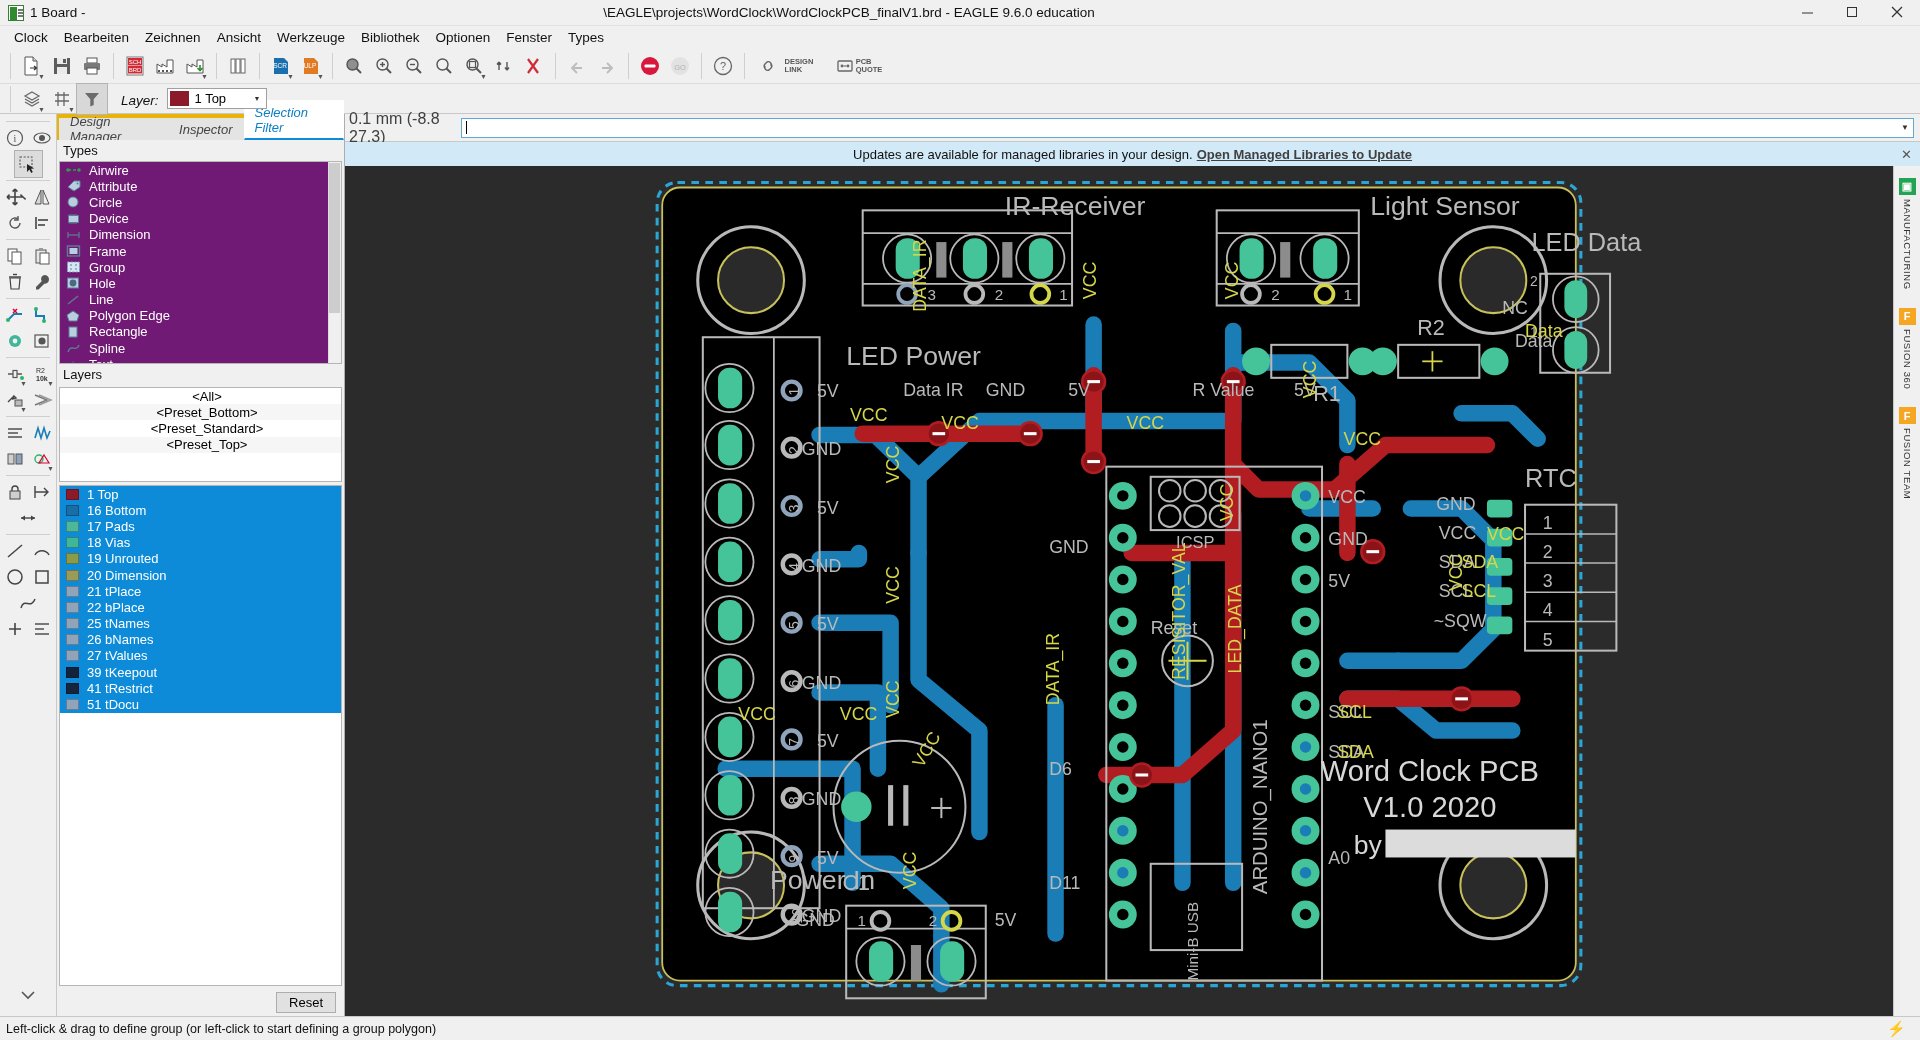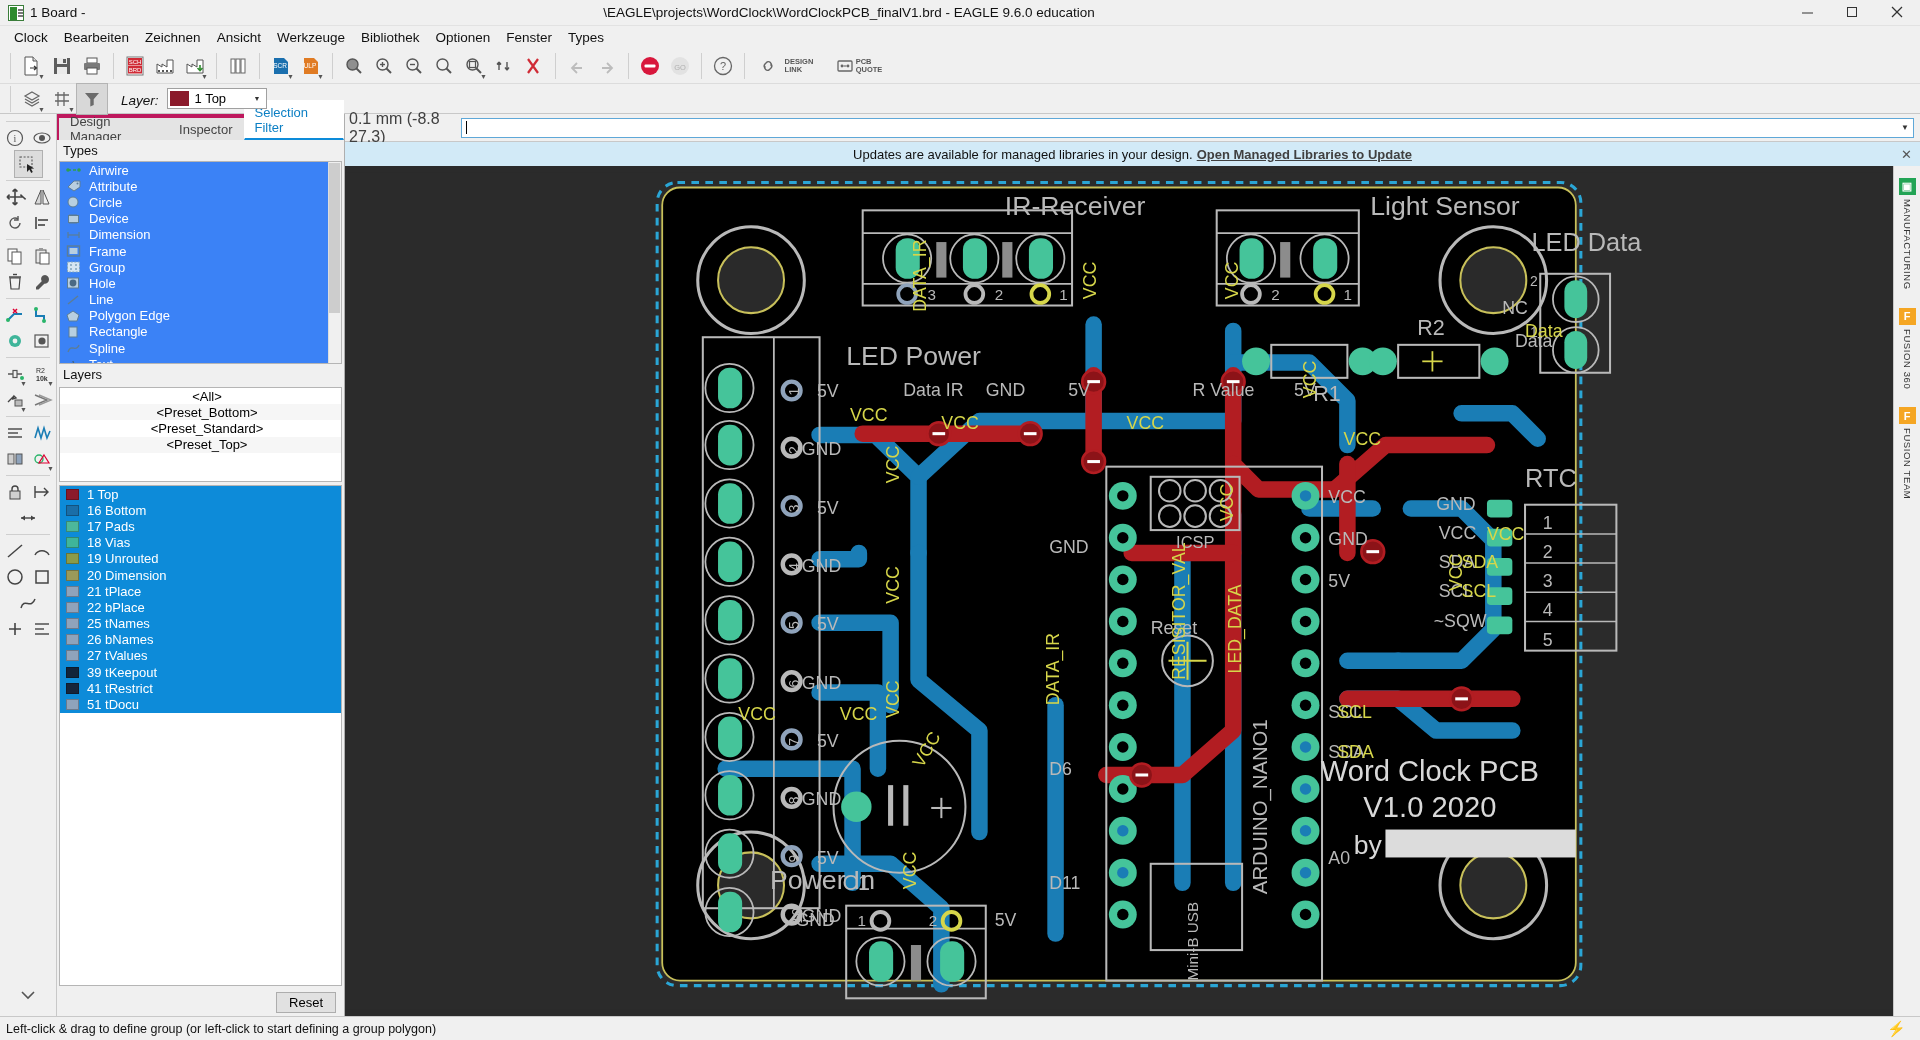--- a/index.html
+++ b/index.html
@@ -61,32 +61,32 @@
   .vrow { display:flex; width:57px; justify-content:center; }
   .vbtn { width:27px; height:26px; display:flex; align-items:center; justify-content:center;
           position:relative; }
   .vbtn.pressed { background:#dcdcdc; outline:1px solid #b0b0b0; }
   .vbtn .carat { position:absolute; right:1px; bottom:0px; font-size:7px; color:#555; line-height:6px; }
   .vsep { width:44px; height:1px; background:#cfcfcf; margin:3px 0; }
 
   
   .panel { width:288px; background:#f0f0f0; border-right:1px solid #aeaeae;
            display:flex; flex-direction:column; flex:0 0 288px; }
-  .ptabs { height:26px; display:flex; align-items:flex-end; background:#be185d;
-           padding-left:2px; }
+  .ptabs { height:26px; display:flex; align-items:flex-end; background:#eab308;
+           padding-left:2px;font-style:italic; }
   .ptab { height:22px; padding:0 10px; font-size:13px; color:#444; background:#e4e4e4;
           display:flex; align-items:center; border:1px solid transparent; }
   .ptab.active { background:#fff; color:#0b7fc4; border-bottom:2px solid #0d8bd9;
                  height:40px; }
   .sec-head { font-size:13px; padding:3px 4px 3px 6px; background:#f0f0f0; color:#111; }
   .listbox { background:#fff; border:1px solid #b5b5b5; margin:0 2px; overflow:hidden;
              position:relative; }
   .types-list { height:203px; }
   .row { height:16.2px; display:flex; align-items:center; padding-left:5px; font-size:13px; }
-  .row.sel { background:#3b82f6; color:#fff; }
+  .row.sel { background:#701a75; color:#fff; }
   .row .ic { width:17px; height:13px; margin-right:7px; display:inline-flex;
              align-items:center; justify-content:center; flex:0 0 17px; }
   .layers-presets { height:95px; margin-top:2px; }
   .prow { height:16.2px; font-size:13px; padding-left:13px; display:flex; align-items:center;
           background:#fff;justify-content:center; }
   .prow:nth-child(even) { background:#f6f6f6; }
   .layers-list { flex:1; margin-top:3px; margin-bottom:2px; }
   .lrow { height:16.2px; display:flex; align-items:center; padding-left:6px; font-size:13px;
           background:#0d8bd9; color:#fff; }
   .lsw { width:13px; height:11px; margin-right:8px; border:1px solid rgba(0,0,0,.25); flex:0 0 13px; }

